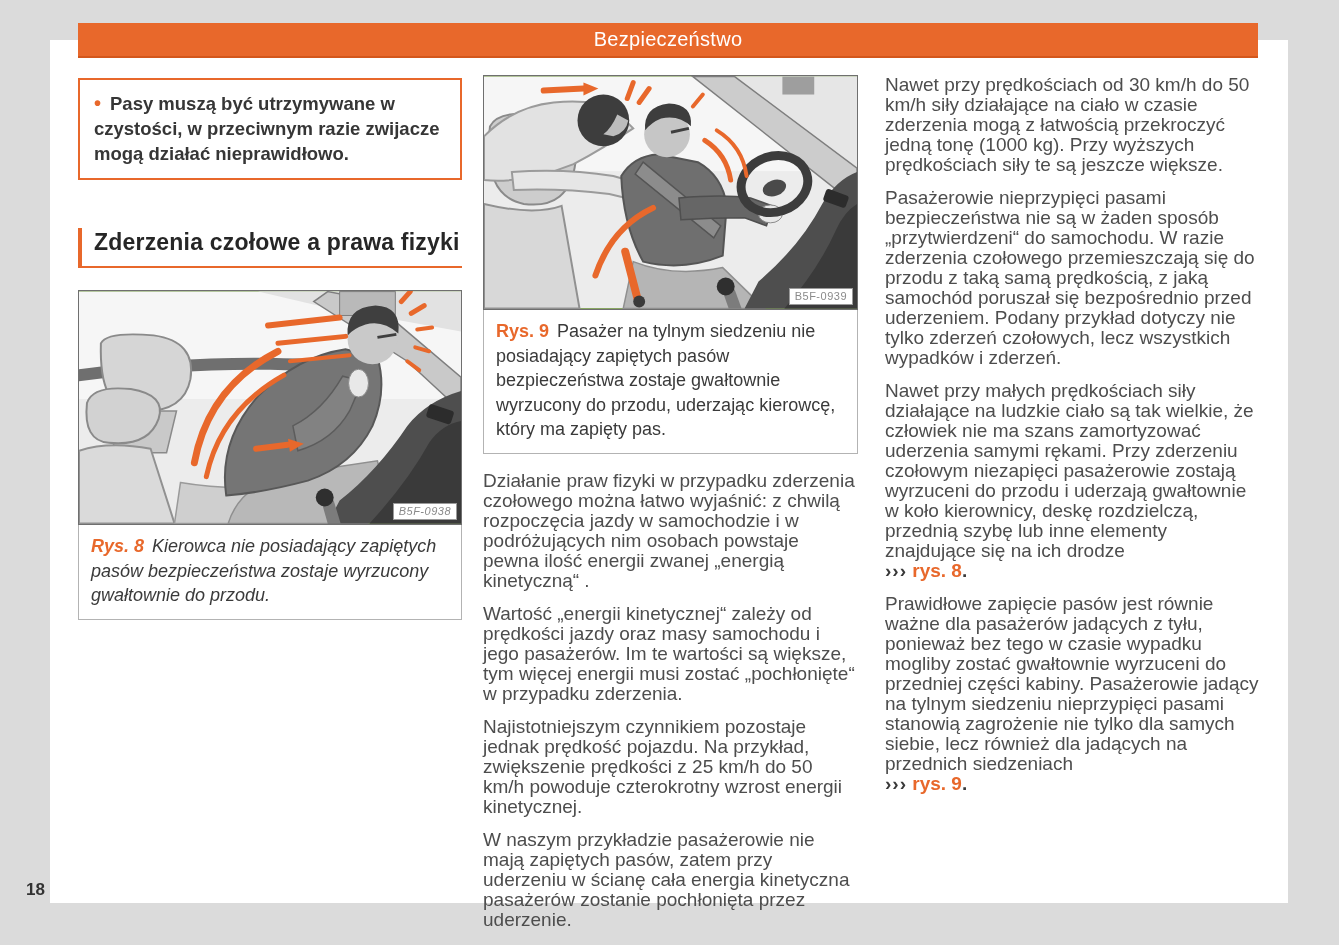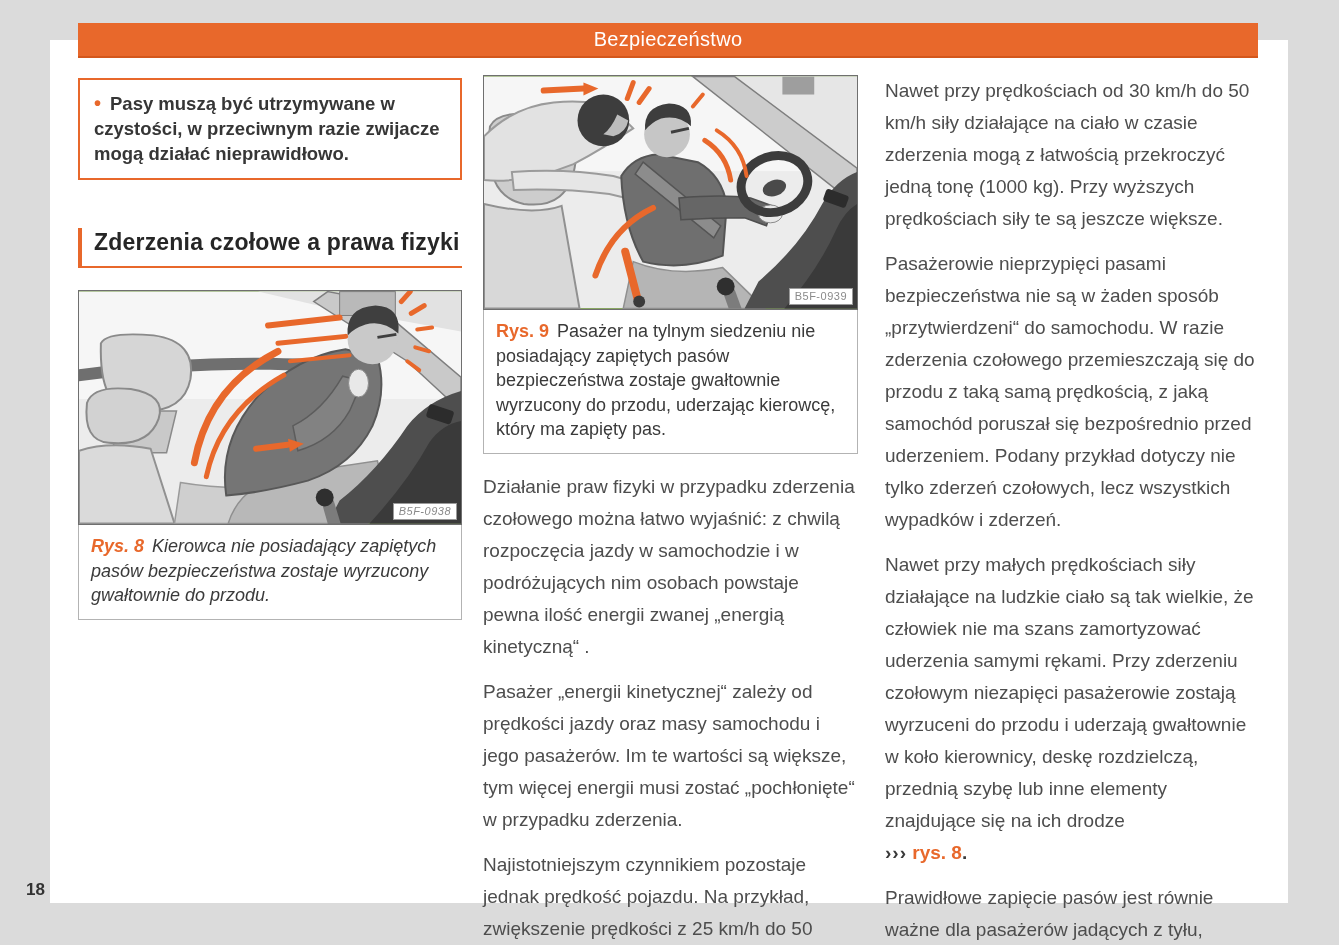--- a/index.html
+++ b/index.html
@@ -63,21 +63,21 @@
   .fig-caption{
     border:1px solid #b3b3b3;border-top:none;
     padding:9px 1px 11px 12px;
     font-size:18px;line-height:24.5px;color:#3a3a3a;
   }
   .fig-label{color:#e8682b;font-weight:bold;margin-right:8px;}
 
   
   .body-text{
     margin:0 0 13px 0;
-    font-size:19px;line-height:32px;color:#4d4d4d;
+    font-size:19px;line-height:20px;color:#4d4d4d;
   }
   .col2 .body-text:first-of-type{margin-top:17px;}
   .ref-arrows{color:#3a3a3a;font-weight:bold;letter-spacing:1px;}
   .ref-name{color:#e8682b;font-weight:bold;}
   .ref-dot{color:#3a3a3a;font-weight:bold;}
 </style>
 </head>
 <body>
 
 <div class="canvas">
@@ -190,21 +190,21 @@
           <circle cx="156" cy="226" r="6" fill="#3a3a3a"></circle>
         </svg>
         <span class="fig-code">B5F-0939</span>
       </div>
       <figcaption class="fig-caption">
         <span class="fig-label">Rys. 9</span><span>Pasażer na tylnym siedzeniu nie posiadający zapiętych pasów bezpieczeństwa zostaje gwałtownie wyrzucony do przodu, uderzając kierowcę, który ma zapięty pas.</span>
       </figcaption>
     </figure>
 
     <p class="body-text">Działanie praw fizyki w przypadku zderzenia czołowego można łatwo wyjaśnić: z chwilą rozpoczęcia jazdy w samochodzie i w podróżujących nim osobach powstaje pewna ilość energii zwanej „energią kinetyczną“ .</p>
-    <p class="body-text">Pasażer „energii kinetycznej“ zależy od prędkości jazdy oraz masy samochodu i jego pasażerów. Im te wartości są większe, tym więcej energii musi zostać „pochłonięte“ w przypadku zderzenia.</p>
+    <p class="body-text">Wartość „energii kinetycznej“ zależy od prędkości jazdy oraz masy samochodu i jego pasażerów. Im te wartości są większe, tym więcej energii musi zostać „pochłonięte“ w przypadku zderzenia.</p>
     <p class="body-text">Najistotniejszym czynnikiem pozostaje jednak prędkość pojazdu. Na przykład, zwiększenie prędkości z 25 km/h do 50 km/h powoduje czterokrotny wzrost energii kinetycznej.</p>
     <p class="body-text">W naszym przykładzie pasażerowie nie mają zapiętych pasów, zatem przy uderzeniu w ścianę cała energia kinetyczna pasażerów zostanie pochłonięta przez uderzenie.</p>
   </div>
 
   <div class="col col3">
     <p class="body-text">
       <span>Nawet przy prędkościach od 30 km/h do 50 km/h siły działające na ciało w czasie zderzenia mogą z łatwością przekroczyć jedną tonę (1000 kg). Przy wyższych prędkościach siły te są jeszcze większe.</span>
     </p>
     <p class="body-text">
       <span>Pasażerowie nieprzypięci pasami bezpieczeństwa nie są w żaden sposób „przytwierdzeni“ do samochodu. W razie zderzenia czołowego przemieszczają się do przodu z taką samą prędkością, z jaką samochód poruszał się bezpośrednio przed uderzeniem. Podany przykład dotyczy nie tylko zderzeń czołowych, lecz wszystkich wypadków i zderzeń.</span>

